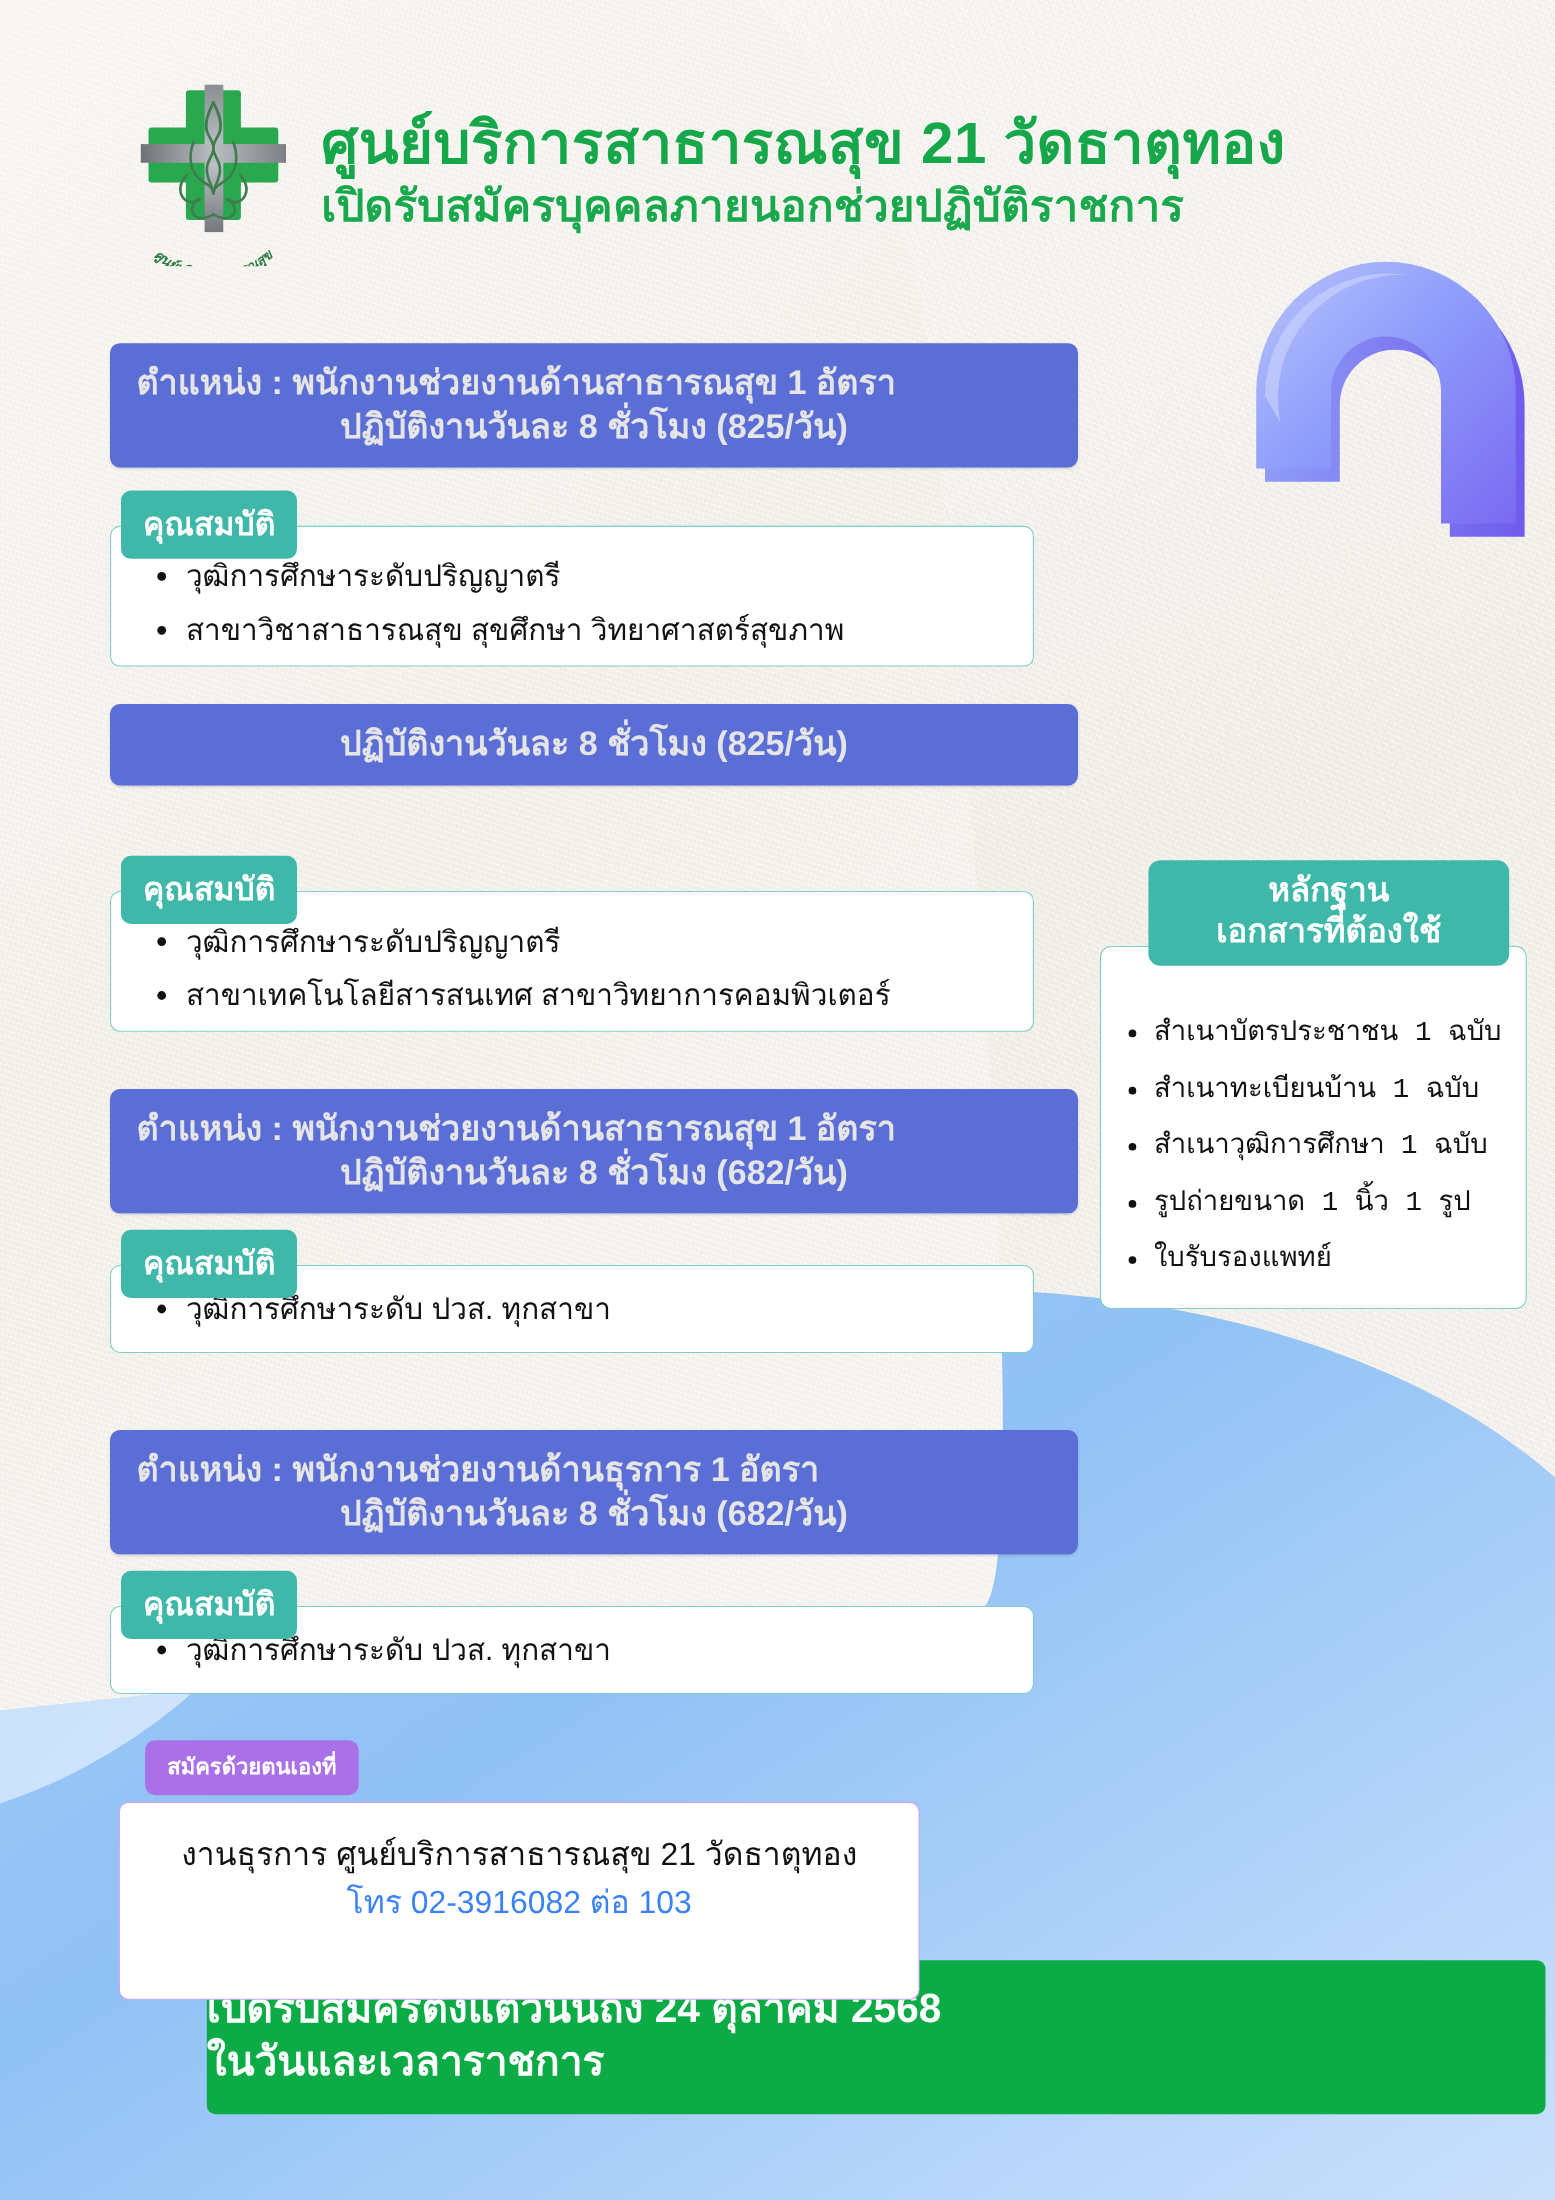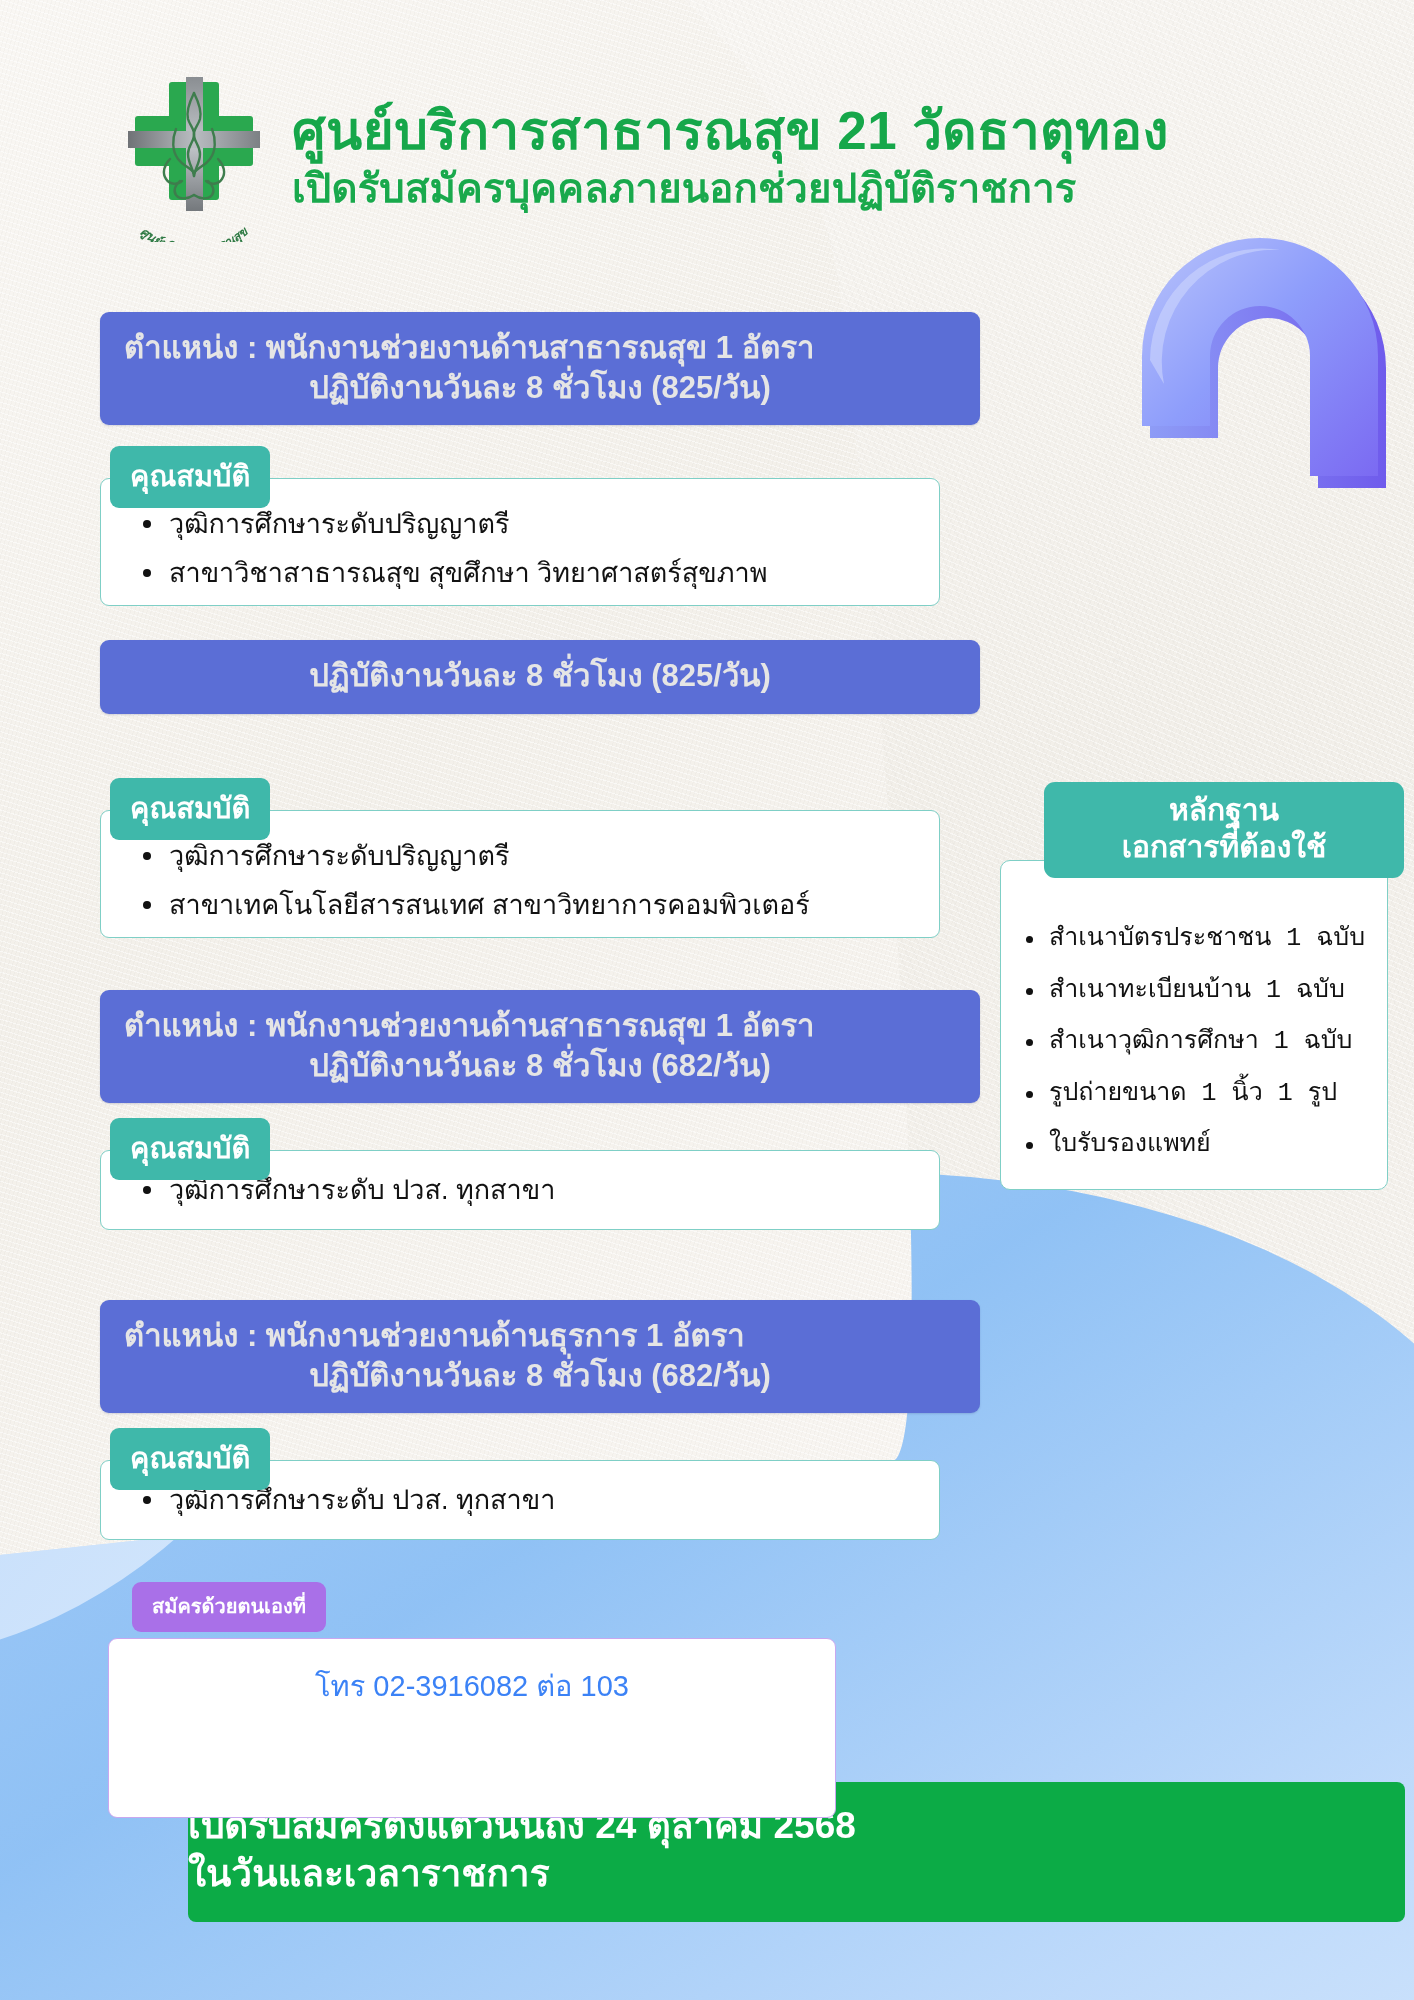--- a/index.html
+++ b/index.html
@@ -134,21 +134,21 @@
     white-space:nowrap;
   }
   .qual-card li:last-child{ margin-bottom:0; }
   .qual-card li::before{
     content:""; position:absolute; left:4px; top:15px;
     width:8px; height:8px; background:#111; border-radius:50%;
   }
 
   
   .doc-tab{
-    position:absolute; left:1044px; top:782px; width:360px;
+    position:absolute; left:1044px; top:782px; width:328px;
     background:#3fb8aa; color:#fff;
     border-radius:11px;
     padding:10px 10px 13px;
     text-align:center; z-index:7;
   }
   .doc-tab .l1{ font-size:30px; font-weight:bold; line-height:1.22; }
   .doc-tab .l2{ font-size:30px; font-weight:bold; line-height:1.22; }
   .doc-card{
     position:absolute; left:1000px; top:860px; width:388px; height:330px;
     background:#fff; border:1.6px solid #7fcfc6; border-radius:10px;
@@ -331,20 +331,21 @@
     </div>
 
     <div class="qual-tab" style="left:110px; top:1428px;">คุณสมบัติ</div>
     <div class="qual-card" style="left:100px; top:1460px; width:840px; height:80px; padding-top:20px;">
       <ul>
         <li>วุฒิการศึกษาระดับ ปวส. ทุกสาขา</li>
       </ul>
     </div>
 
     <div class="apply-card">
+      <div class="l1">งานธุรการ ศูนย์บริการสาธารณสุข 21 วัดธาตุทอง</div>
       <div class="l2">โทร 02-3916082 ต่อ 103</div>
     </div>
     <div class="apply-tab">สมัครด้วยตนเองที่</div>
 
     <div class="deadline">
       <div class="l1">เปิดรับสมัครตั้งแต่วันนี้ถึง 24 ตุลาคม 2568</div>
       <div class="l2">ในวันและเวลาราชการ</div>
     </div>
 
   </div>

